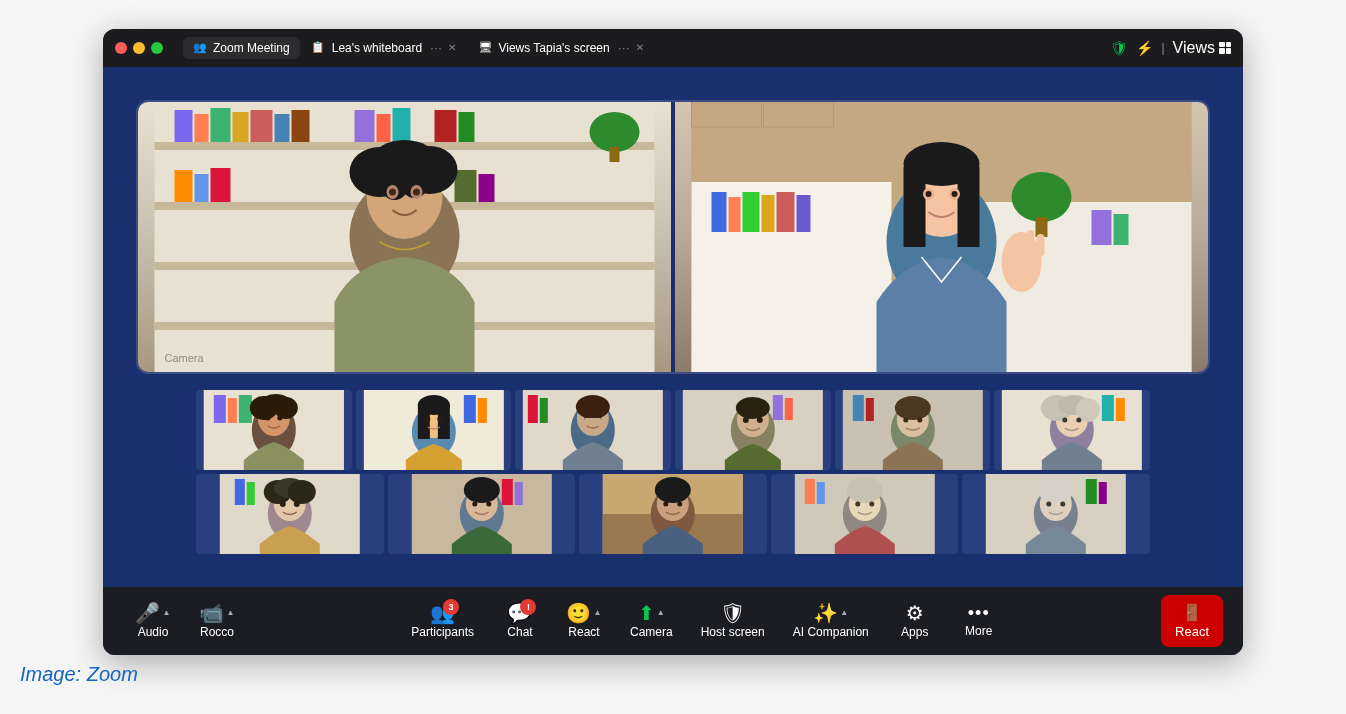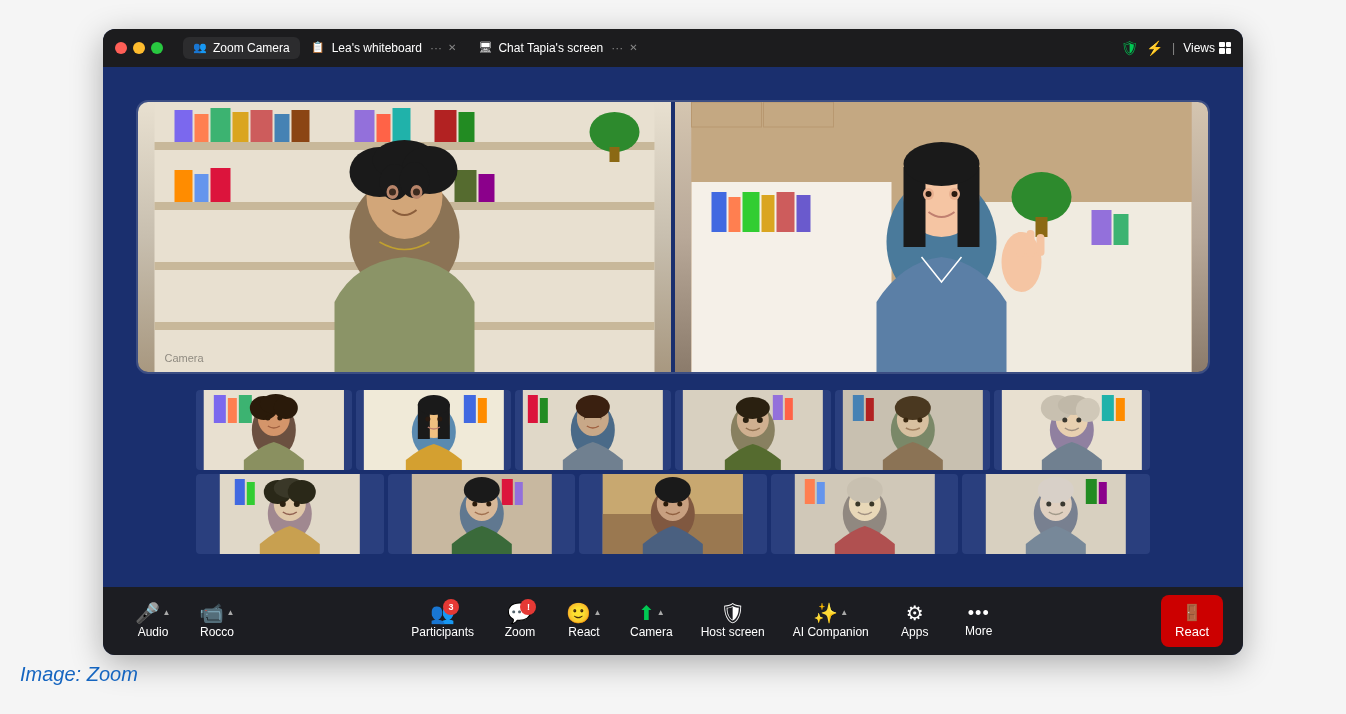--- a/index.html
+++ b/index.html
@@ -94,21 +94,21 @@
     }
     .lightning-icon {
       color: #fff;
       font-size: 14px;
     }
     .views-btn {
       display: flex;
       align-items: center;
       gap: 4px;
       color: #fff;
-      font-size: 12px;
+      font-size: 16px;
     }
     .grid-icon {
       display: grid;
       grid-template-columns: 1fr 1fr;
       gap: 1px;
       width: 12px;
       height: 12px;
     }
     .grid-cell {
       background: #fff;
@@ -272,31 +272,31 @@
 
   <div class="title-bar">
     <div class="window-controls">
       <div class="window-btn btn-close"></div>
       <div class="window-btn btn-min"></div>
       <div class="window-btn btn-max"></div>
     </div>
     <div class="tab-bar">
       <div class="tab active">
         <span class="tab-icon">👥</span>
-        <span>Zoom Camera</span>
+        <span>Zoom Meeting</span>
       </div>
       <div class="tab">
         <span class="tab-icon">📋</span>
         <span>Lea's whiteboard</span>
         <span class="tab-dots">···</span>
         <span class="tab-close">✕</span>
       </div>
       <div class="tab">
         <span class="tab-icon">🖥</span>
-        <span>Chat Tapia's screen</span>
+        <span>Views Tapia's screen</span>
         <span class="tab-dots">···</span>
         <span class="tab-close">✕</span>
       </div>
     </div>
     <div class="title-bar-right">
       <span class="shield-icon">🛡</span>
       <span class="lightning-icon">⚡</span>
       <span style="color:#888;font-size:12px">|</span>
       <div class="views-btn">
         <span>Views</span>
@@ -627,21 +627,21 @@
         <span class="btn-label">Participants</span>
       </div>
 
       <div class="toolbar-btn">
         <div class="icon-row">
           <span class="icon-wrap">
             <span class="btn-icon">💬</span>
             <span class="badge">!</span>
           </span>
         </div>
-        <span class="btn-label">Zoom</span>
+        <span class="btn-label">Chat</span>
       </div>
 
       <div class="toolbar-btn">
         <div class="icon-row">
           <span class="btn-icon">🙂</span>
           <span class="chevron">▲</span>
         </div>
         <span class="btn-label">React</span>
       </div>
 

